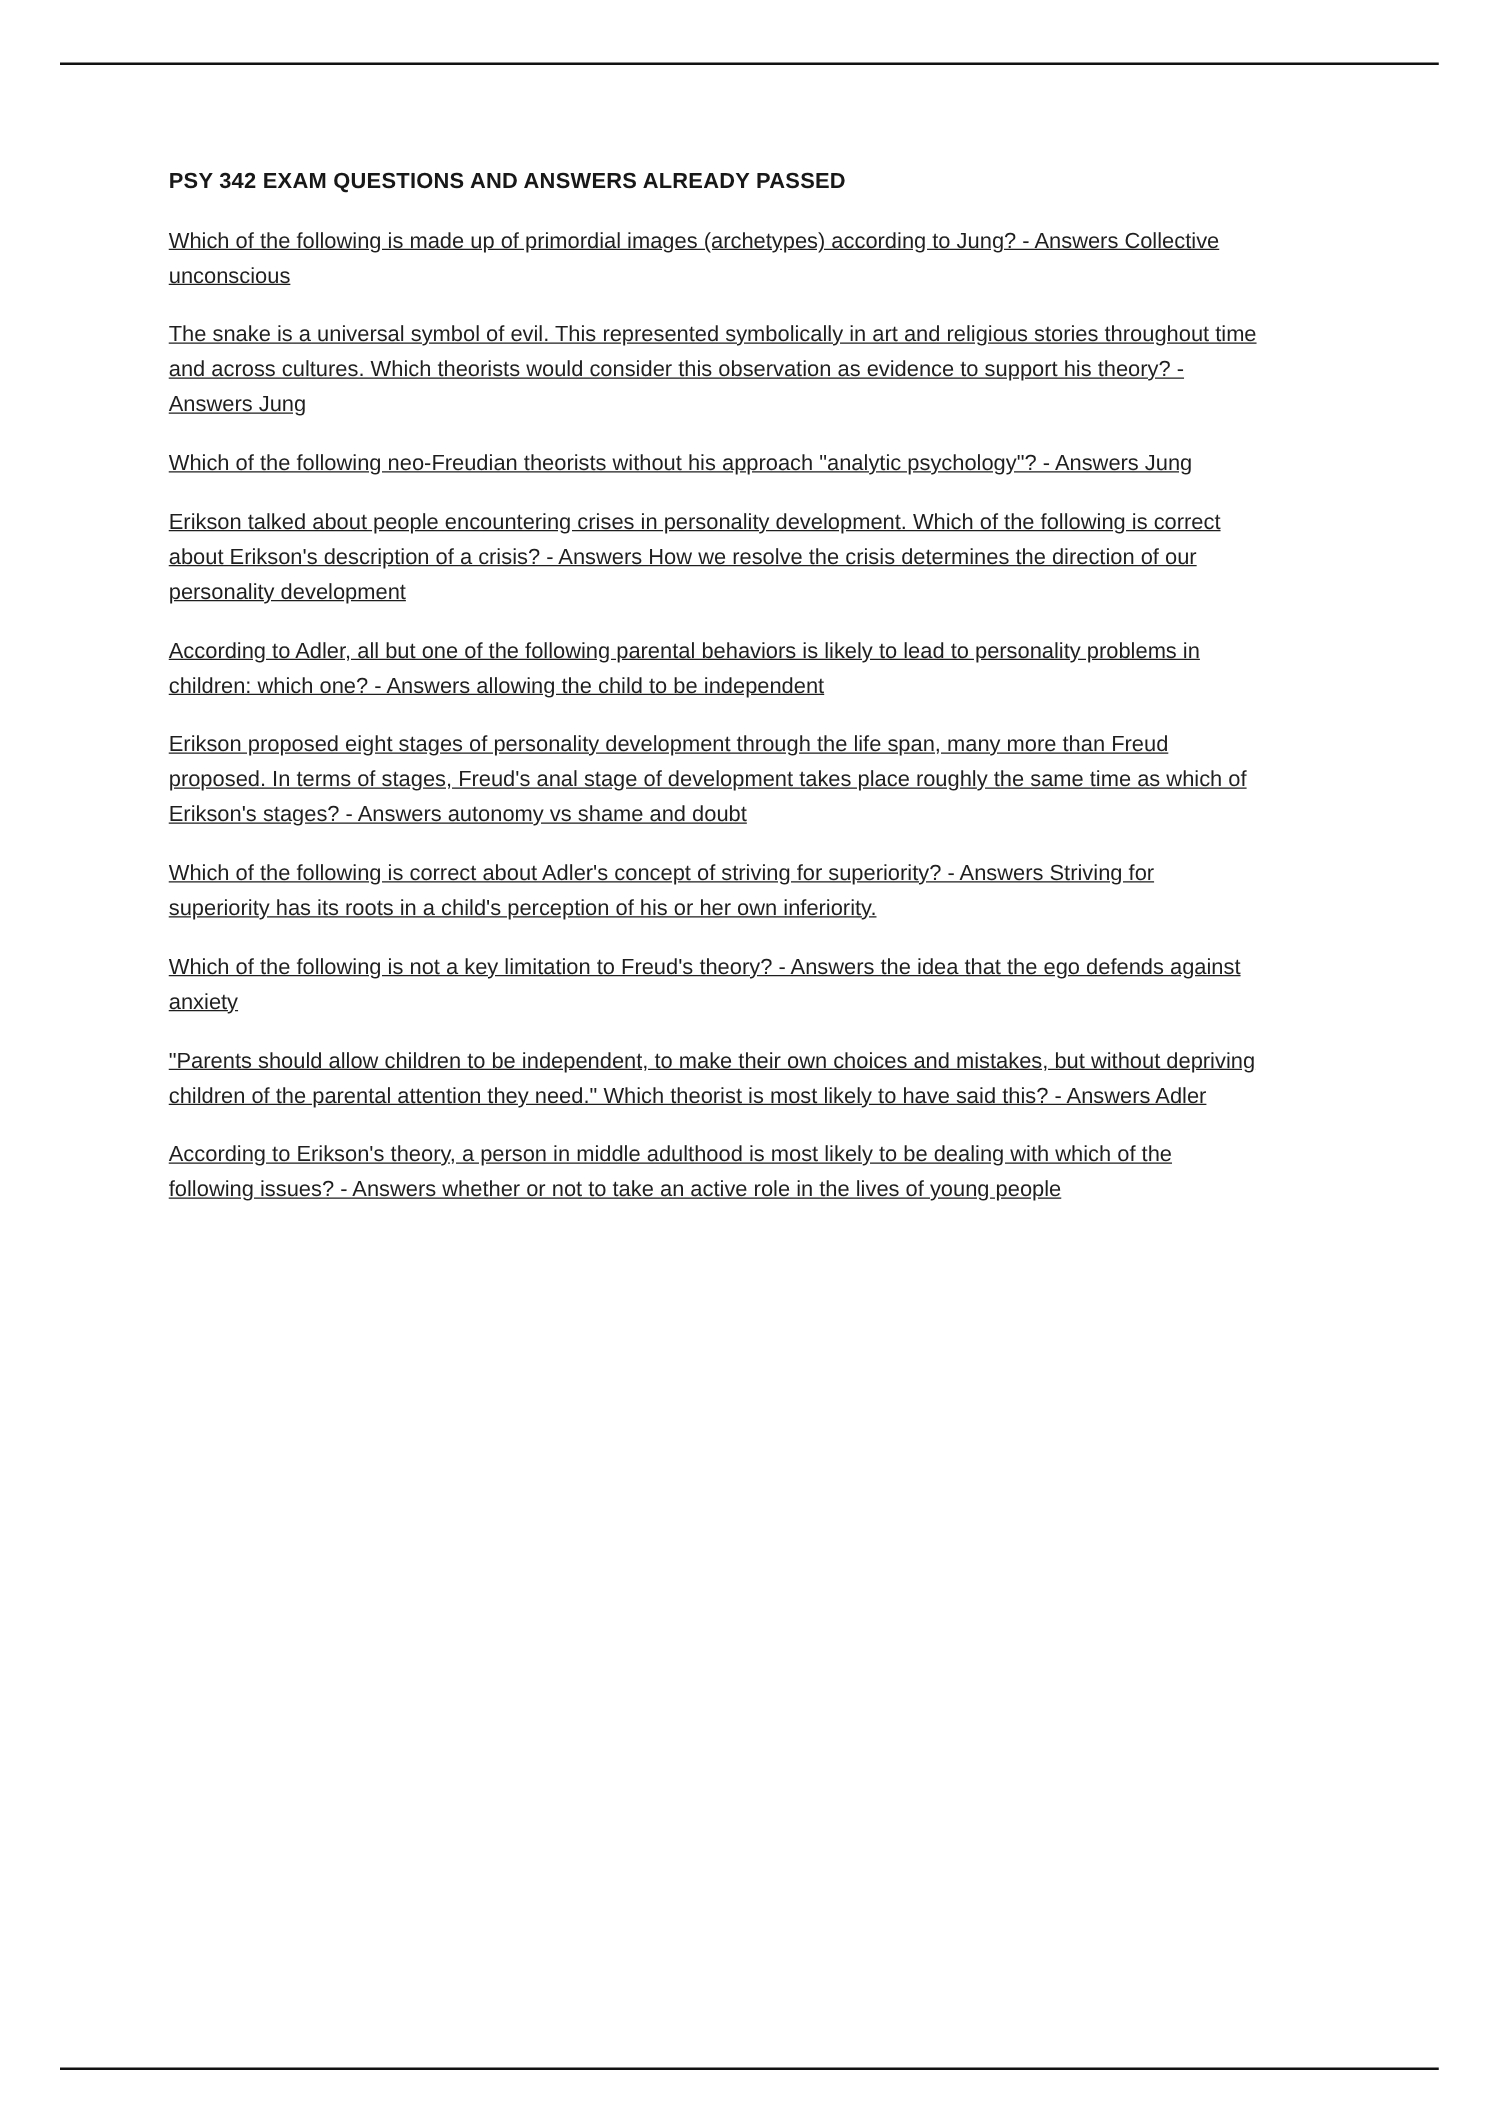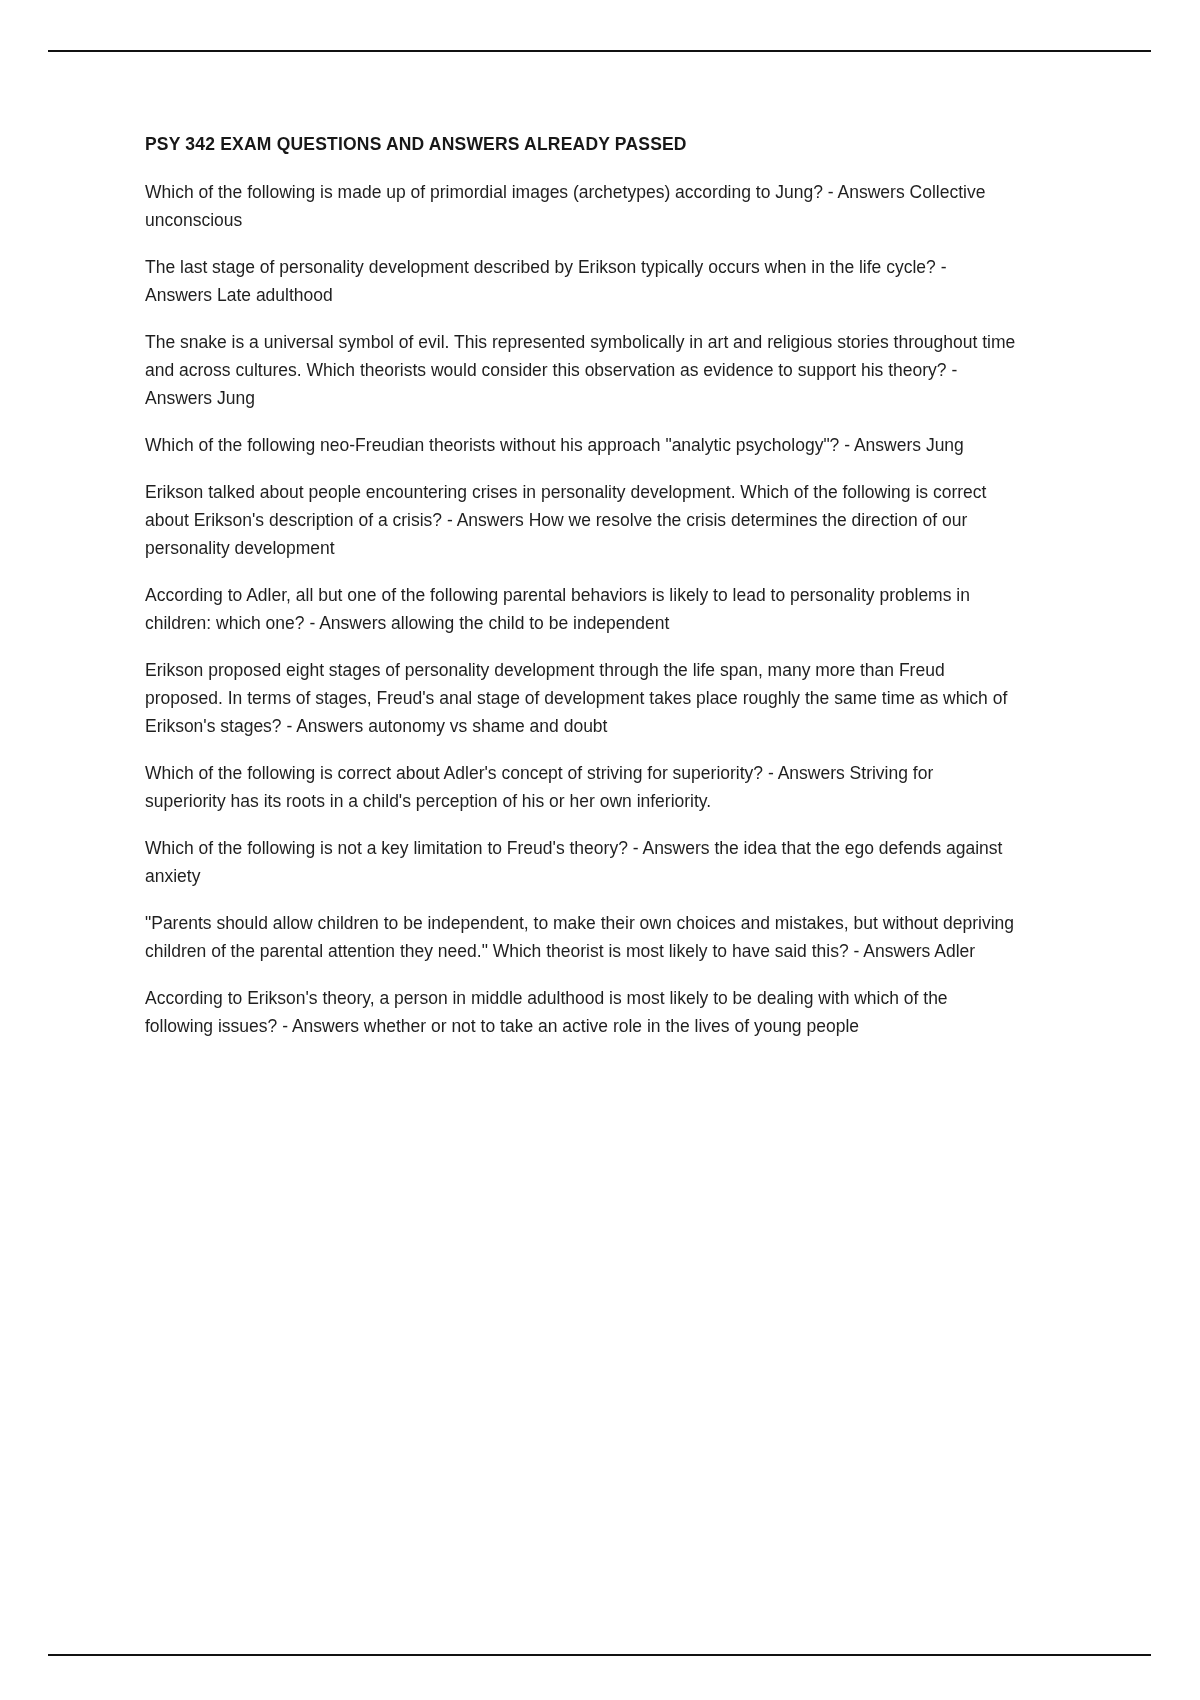--- a/index.html
+++ b/index.html
@@ -20,47 +20,47 @@
       left: 48px;
       width: 1103px;
       height: 0;
       border-top: 2px solid #111111;
     }
     .rule-top { top: 50px; }
     .rule-bottom { top: 1654px; }
     .content {
       position: absolute;
       top: 134px;
-      left: 145px;
+      left: 135px;
       width: 872px;
     }
     .doc-title {
       font-size: 17.5px;
       font-weight: bold;
       color: #181818;
       margin: 0 0 23px 0;
       letter-spacing: 0.2px;
     }
     .qa {
       font-size: 17.5px;
       line-height: 28px;
       margin: 3px 0 19px 0;
       color: #1f1f1f;
+      text-decoration: underline;
     }
   </style>
 </head>
 <body>
 
 <div class="page-rule rule-top"></div>
 
 <div class="content">
   <h1 class="doc-title">PSY 342 EXAM QUESTIONS AND ANSWERS ALREADY PASSED</h1>
 
   <p class="qa">Which of the following is made up of primordial images (archetypes) according to Jung? - Answers Collective unconscious</p>
-  <p class="qa">The last stage of personality development described by Erikson typically occurs when in the life cycle? - Answers Late adulthood</p>
   <p class="qa">The snake is a universal symbol of evil. This represented symbolically in art and religious stories throughout time and across cultures. Which theorists would consider this observation as evidence to support his theory? - Answers Jung</p>
   <p class="qa">Which of the following neo-Freudian theorists without his approach "analytic psychology"? - Answers Jung</p>
   <p class="qa">Erikson talked about people encountering crises in personality development. Which of the following is correct about Erikson's description of a crisis? - Answers How we resolve the crisis determines the direction of our personality development</p>
   <p class="qa">According to Adler, all but one of the following parental behaviors is likely to lead to personality problems in children: which one? - Answers allowing the child to be independent</p>
   <p class="qa">Erikson proposed eight stages of personality development through the life span, many more than Freud proposed. In terms of stages, Freud's anal stage of development takes place roughly the same time as which of Erikson's stages? - Answers autonomy vs shame and doubt</p>
   <p class="qa">Which of the following is correct about Adler's concept of striving for superiority? - Answers Striving for superiority has its roots in a child's perception of his or her own inferiority.</p>
   <p class="qa">Which of the following is not a key limitation to Freud's theory? - Answers the idea that the ego defends against anxiety</p>
   <p class="qa">"Parents should allow children to be independent, to make their own choices and mistakes, but without depriving children of the parental attention they need." Which theorist is most likely to have said this? - Answers Adler</p>
   <p class="qa">According to Erikson's theory, a person in middle adulthood is most likely to be dealing with which of the following issues? - Answers whether or not to take an active role in the lives of young people</p>
 </div>

